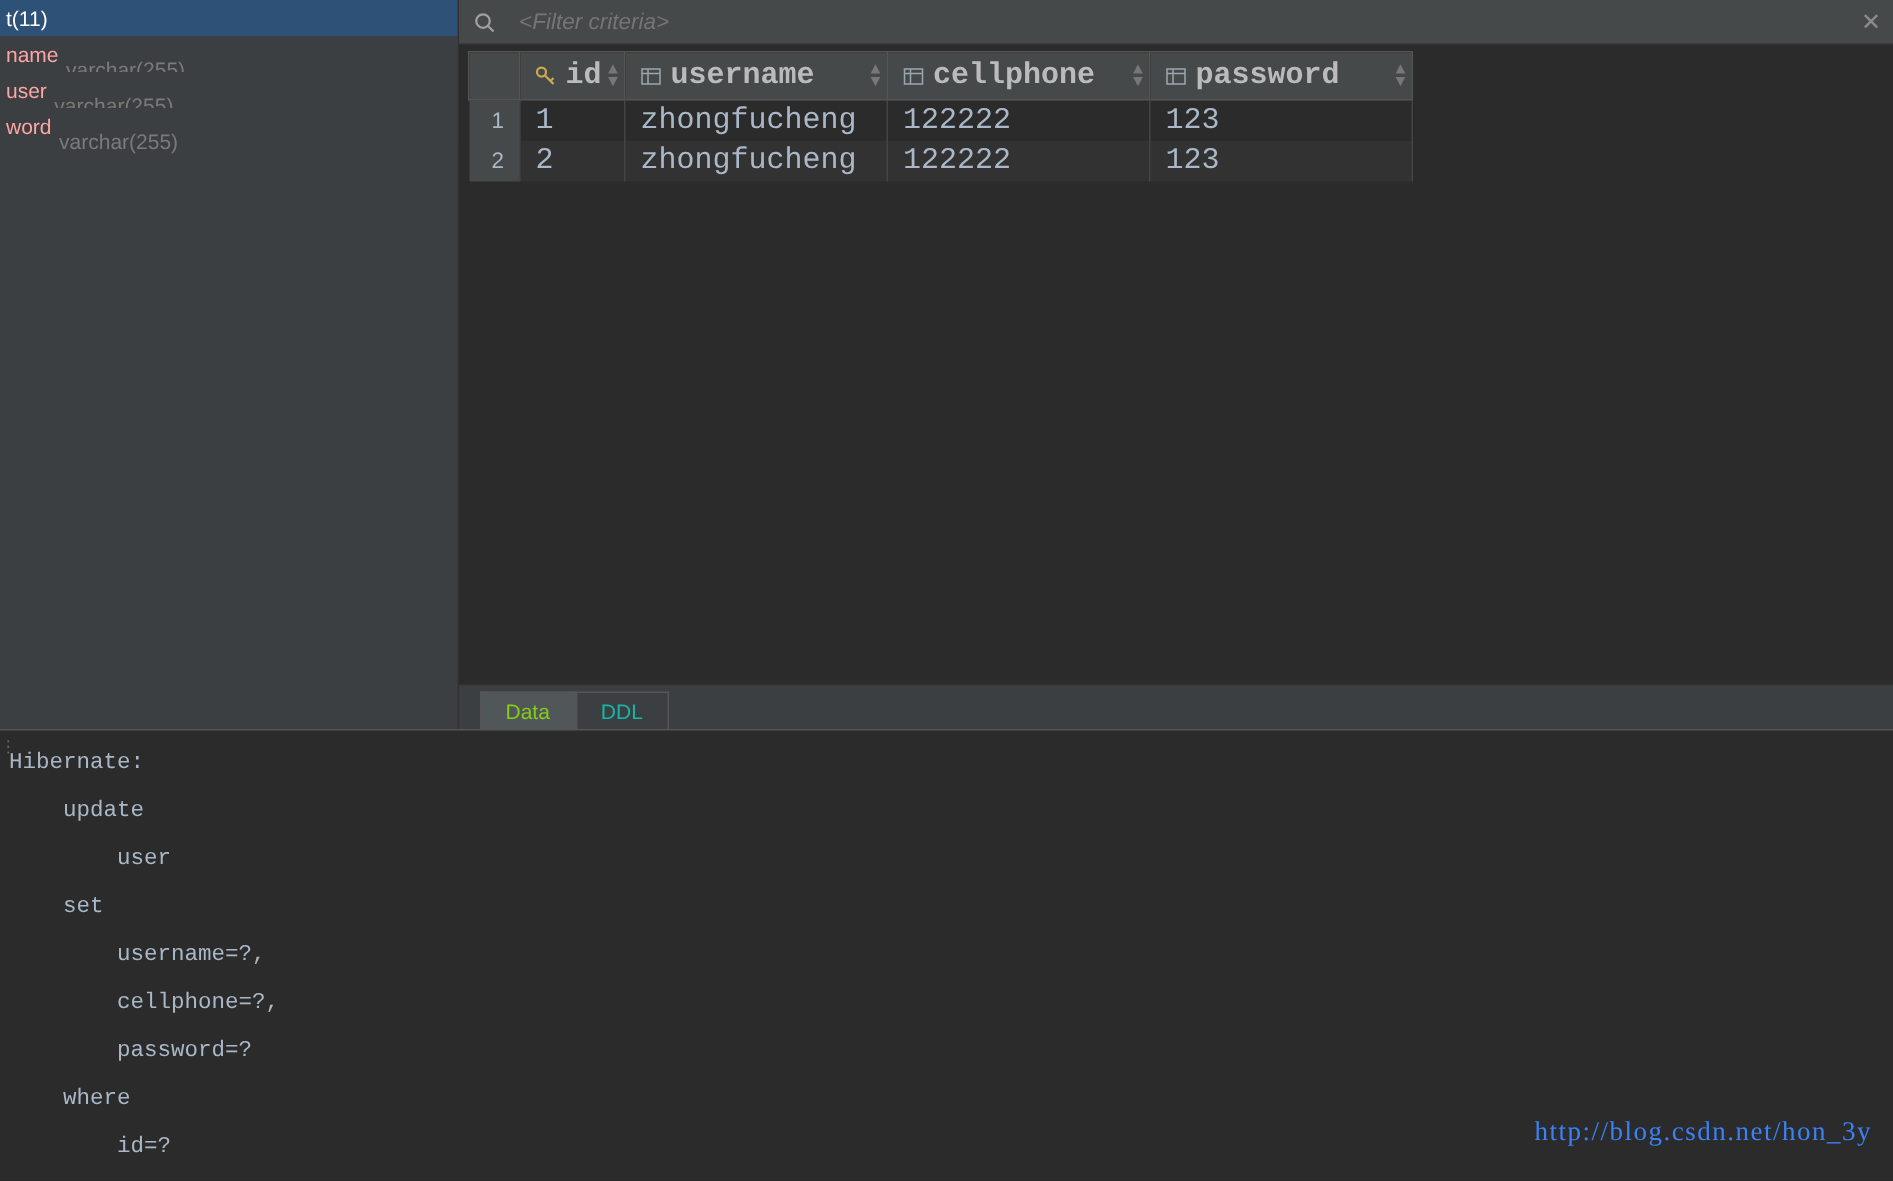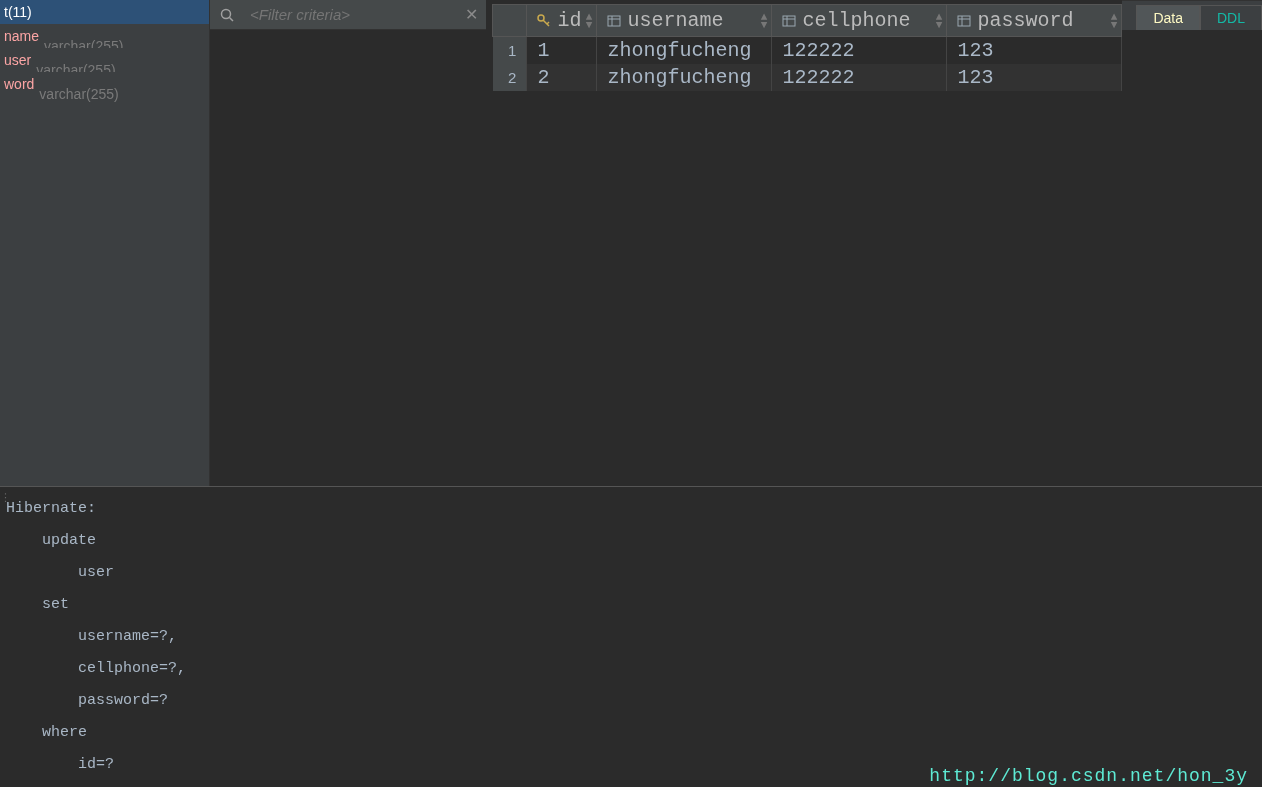--- a/index.html
+++ b/index.html
@@ -6,42 +6,42 @@
   html,body { width:1262px; height:787px; background:#2b2b2b; font-family:"Segoe UI",Arial,sans-serif; color:#bbbbbb; overflow:hidden; }
   .root { display:flex; flex-direction:column; width:100%; height:100%; }
   .top { display:flex; height:509px; }
   .sidebar { width:306px; background:#3c3f41; border-right:1px solid #323232; display:flex; flex-direction:column; }
   .schema-item { display:flex; align-items:center; padding:2px 4px; height:24px; font-size:14px; background:#3c3f41; }
   .schema-item.sel { background:#2d5177; color:#fff; }
   .col-name { color:#fca5a5; }
   .col-type { color:#7a7a7a; margin-left:5px;margin-top:20px; }
   .schema-item.sel .col-name { color:#fff; }
   .schema-item.sel .col-type { color:#a3c4e8; }
-  .main { flex:1; display:flex; flex-direction:row; background:#2b2b2b; }
+  .main { flex:1; display:flex; flex-direction:column; background:#2b2b2b; }
   .filter-bar { height:30px; background:#45494a; border-bottom:1px solid #323232; display:flex; align-items:center; padding:0 8px; gap:14px; }
   .filter-input { flex:1; background:transparent; border:none; outline:none; color:#999; font-size:15px; font-style:italic; }
   .close-x { color:#8a8a8a; font-size:16px; cursor:pointer; }
   .data-area { flex:1; background:#2b2b2b; padding:0; overflow:auto; }
   table.grid { border-collapse:collapse; font-family:"Consolas","Courier New",monospace; font-size:20px; margin-left:6px; margin-top:4px; }
-  table.grid th { background:#45494a; color:#bbbbbb; font-weight:normal; text-align:center; padding:4px 10px; border:1px solid #555; height:30px; position:relative; }
+  table.grid th { background:#45494a; color:#bbbbbb; font-weight:bold; text-align:center; padding:4px 10px; border:1px solid #555; height:30px; position:relative; }
   table.grid td { padding:2px 10px; border-right:1px solid #444; height:26px; color:#a9b7c6; }
   table.grid tr.row-even td { background:#2b2b2b; }
   table.grid tr.row-odd  td { background:#323232; }
   .rownum-head, .rownum { background:#45494a !important; color:#8a8a8a; text-align:right; width:34px; min-width:34px; padding-right:8px; border-right:1px solid #555; font-family:"Segoe UI",Arial,sans-serif; font-size:15px; }
   th.col-h { min-width:80px; }
   .h-flex { display:flex; align-items:center; gap:6px; }
   .key-icon svg, .col-icon svg { display:block; }
   .sort-handle { position:absolute; right:4px; top:50%; transform:translateY(-50%); color:#777; font-size:11px; line-height:8px; }
   .tabs { height:30px; background:#3c3f41; border-top:1px solid #323232; display:flex; align-items:flex-end; padding-left:14px; }
   .tab { padding:4px 16px; font-size:14px; color:#14b8a6; background:#3c3f41; border:1px solid #555; border-bottom:none; margin-right:0; cursor:pointer; }
-  .tab.active { background:#515658; color:#fef9c3; }
+  .tab.active { background:#515658; color:#84cc16; }
   .bottom { flex:1; background:#2b2b2b; border-top:1px solid #555; position:relative; }
   .drag-handle { position:absolute; left:0; top:4px; color:#666; font-size:11px; }
   .console { padding:6px 6px; font-family:"SimSun","NSimSun","Courier New",monospace; font-size:15px; line-height:32px; color:#a9b7c6; white-space:pre; }
-  .watermark { position:absolute; right:14px; bottom:1px; color:#5eead4; font-family:Liberation Mono, monospace; font-size:18px; letter-spacing:1px; pointer-events:none; }
+  .watermark { position:absolute; right:14px; bottom:22px; color:#3b82f6; font-family:Liberation Serif, serif; font-size:18px; letter-spacing:1px; pointer-events:none; }
   .search-icon { display:flex; align-items:center; justify-content:center; width:18px; height:18px; }
 </style>
 </head>
 <body>
 
 <div class="root">
   <div class="top">
 
     <div class="sidebar">
       <div class="schema-item sel">

